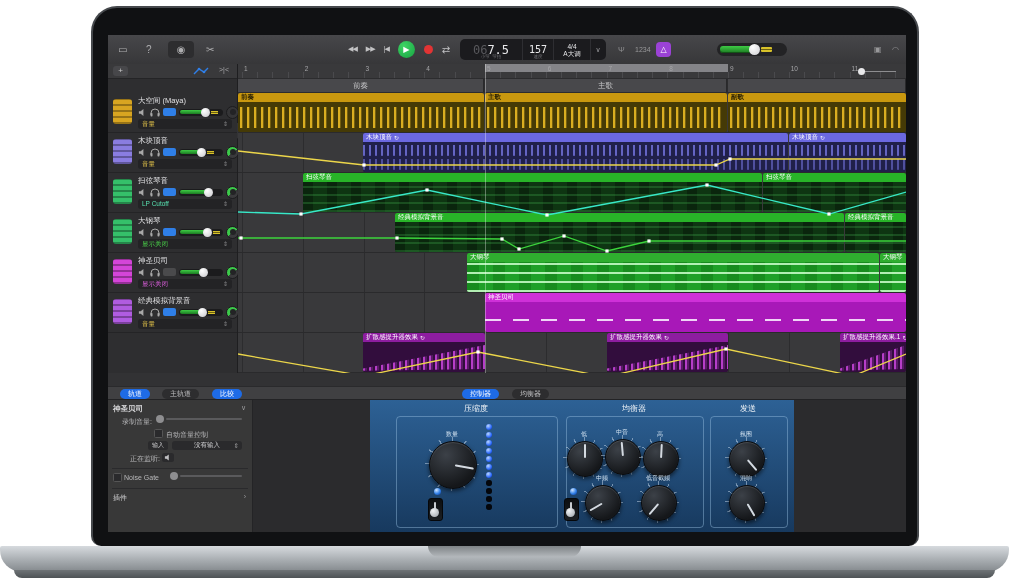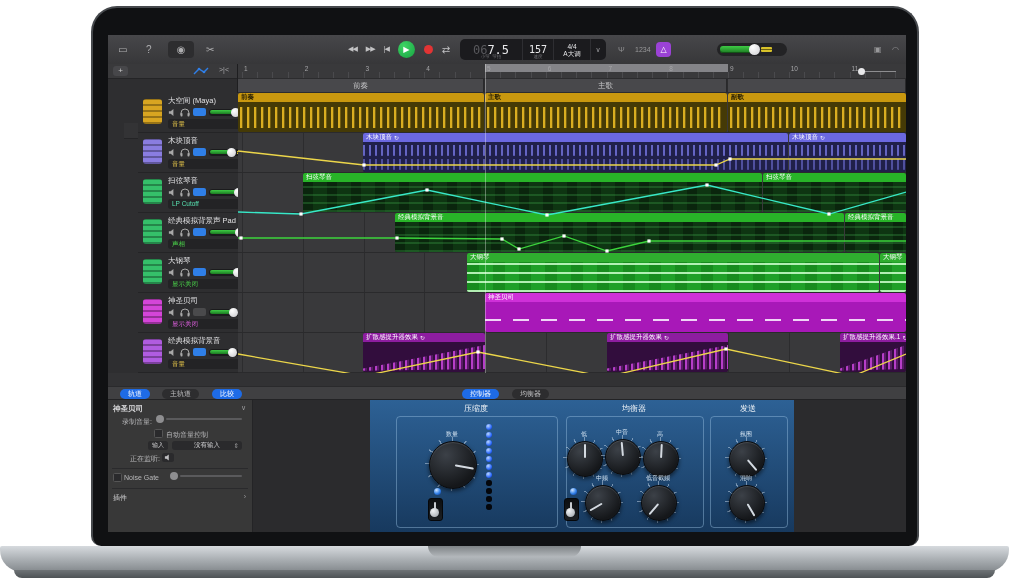--- a/index.html
+++ b/index.html
@@ -35,21 +35,21 @@
   .vol-fill{position:absolute;left:3px;top:3px;width:38px;height:7px;border-radius:3px;background:linear-gradient(#3ecb45,#1c7a22);box-shadow:inset 0 -1px 0 #135417;}
   .vol-tail{position:absolute;left:44px;top:4px;width:11px;height:5px;background:repeating-linear-gradient(0deg,#d8c22a 0 2px,#6e6212 2px 3px);border-radius:1px;}
   .vol-knob{position:absolute;left:36px;top:1px;width:11px;height:11px;border-radius:50%;background:radial-gradient(circle at 35% 30%,#fff,#cfcfd2);}
   
   .hdr{position:absolute;left:0;top:29px;width:129px;height:322px;background:#2e2e30;border-right:1px solid #1e1e20;}
   .hdr-top{position:absolute;left:0;top:0;width:100%;height:14px;background:#39393b;border-bottom:1px solid #242426;}
   .plus-btn{position:absolute;left:5px;top:2px;width:15px;height:10px;border-radius:3px;background:#47474a;color:#ccc;font-size:8px;line-height:9px;text-align:center;}
   .arr-row{position:absolute;left:16px;top:14px;width:100%;height:15px;background:#333335;border-bottom:1px solid #242426;line-height:15px;margin-top:45px;}
   .gear{position:absolute;right:6px;top:3px;width:9px;height:9px;border-radius:50%;background:repeating-conic-gradient(#a8a8aa 0 22deg,transparent 22deg 45deg);}
   .gear::after{content:"";position:absolute;left:2.5px;top:2.5px;width:4px;height:4px;border-radius:50%;background:#333335;}
-  #track-list{position:absolute;left:16px;top:29px;width:100%;padding-left:14px;}
+  #track-list{position:absolute;left:0;top:29px;width:100%;}
   .trow{position:relative;width:100%;height:40px;border-bottom:1px solid #242426;background:#2e2e30;box-sizing:border-box;}
   .ticon{position:absolute;left:5px;top:6px;width:19px;height:25px;border-radius:3px;
          background-image:repeating-linear-gradient(0deg,rgba(0,0,0,.30) 0 2px,transparent 2px 6px);}
   .tname{position:absolute;left:30px;top:3px;font-size:7.5px;color:#e2e2e4;white-space:nowrap;}
   .tctrl{position:absolute;left:30px;top:14px;height:10px;display:flex;align-items:center;gap:3px;}
   .tauto{width:13px;height:8px;border-radius:2px;background:#4a4a4c;}
   .tauto.on{background:#2f7fe8;}
   .tslid{position:relative;width:44px;height:7px;border-radius:4px;background:#1b1b1d;}
   .tfill{position:absolute;left:1px;top:1.5px;height:4px;border-radius:2px;background:linear-gradient(#3ecb45,#1c7a22);}
   .ttail{position:absolute;top:2px;width:7px;height:3px;background:repeating-linear-gradient(0deg,#d8c22a 0 1px,#6e6212 1px 2px);}
@@ -283,44 +283,20 @@
                 </div>
                 <div class="tpan arc"></div>
               </div>
               <div class="tparam">
                 <span style="color:#57e0b0">LP Cutoff</span>
                 <span class="pstep">⇕</span>
               </div>
             </div>
             <div class="trow">
               <div class="ticon" style="background-color: rgb(53, 192, 106);"></div>
-              <div class="tname">经典模拟背景声 Pad</div>
-              <div class="tctrl">
-                <svg width="9" height="9" viewBox="0 0 10 10">
-                  <path d="M1 3.5h2L6 1v8L3 6.5H1z" fill="#a8a8a8"></path>
-                </svg>
-                <svg width="10" height="9" viewBox="0 0 10 9">
-                  <path d="M1 7V5a4 4 0 0 1 8 0v2" fill="none" stroke="#a8a8a8" stroke-width="1"></path>
-                  <rect x="0.5" y="5" width="2" height="3.5" rx="0.8" fill="#a8a8a8"></rect>
-                  <rect x="7.5" y="5" width="2" height="3.5" rx="0.8" fill="#a8a8a8"></rect>
-                </svg>
-                <div class="tauto on"></div>
-                <div class="tslid">
-                  <div class="tfill" style="width:30px"></div>
-                  <div class="tknob" style="left:26px"></div>
-                </div>
-                <div class="tpan arc"></div>
-              </div>
-              <div class="tparam">
-                <span style="color:#4ad44a">声相</span>
-                <span class="pstep">⇕</span>
-              </div>
-            </div>
-            <div class="trow">
-              <div class="ticon" style="background-color: rgb(53, 192, 106);"></div>
               <div class="tname">大钢琴</div>
               <div class="tctrl">
                 <svg width="9" height="9" viewBox="0 0 10 10">
                   <path d="M1 3.5h2L6 1v8L3 6.5H1z" fill="#a8a8a8"></path>
                 </svg>
                 <svg width="10" height="9" viewBox="0 0 10 9">
                   <path d="M1 7V5a4 4 0 0 1 8 0v2" fill="none" stroke="#a8a8a8" stroke-width="1"></path>
                   <rect x="0.5" y="5" width="2" height="3.5" rx="0.8" fill="#a8a8a8"></rect>
                   <rect x="7.5" y="5" width="2" height="3.5" rx="0.8" fill="#a8a8a8"></rect>
                 </svg>

